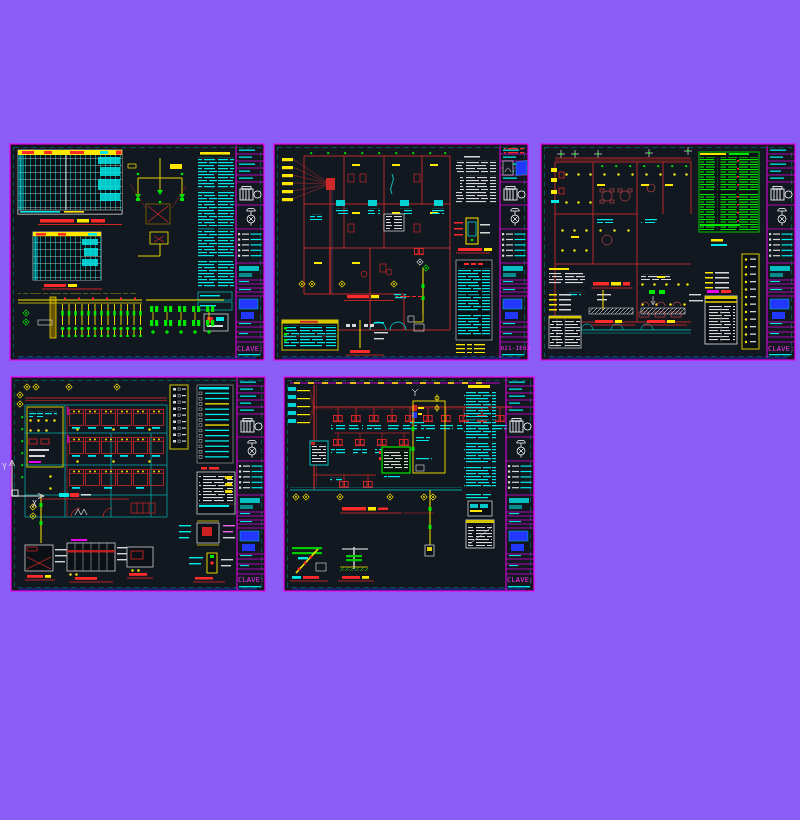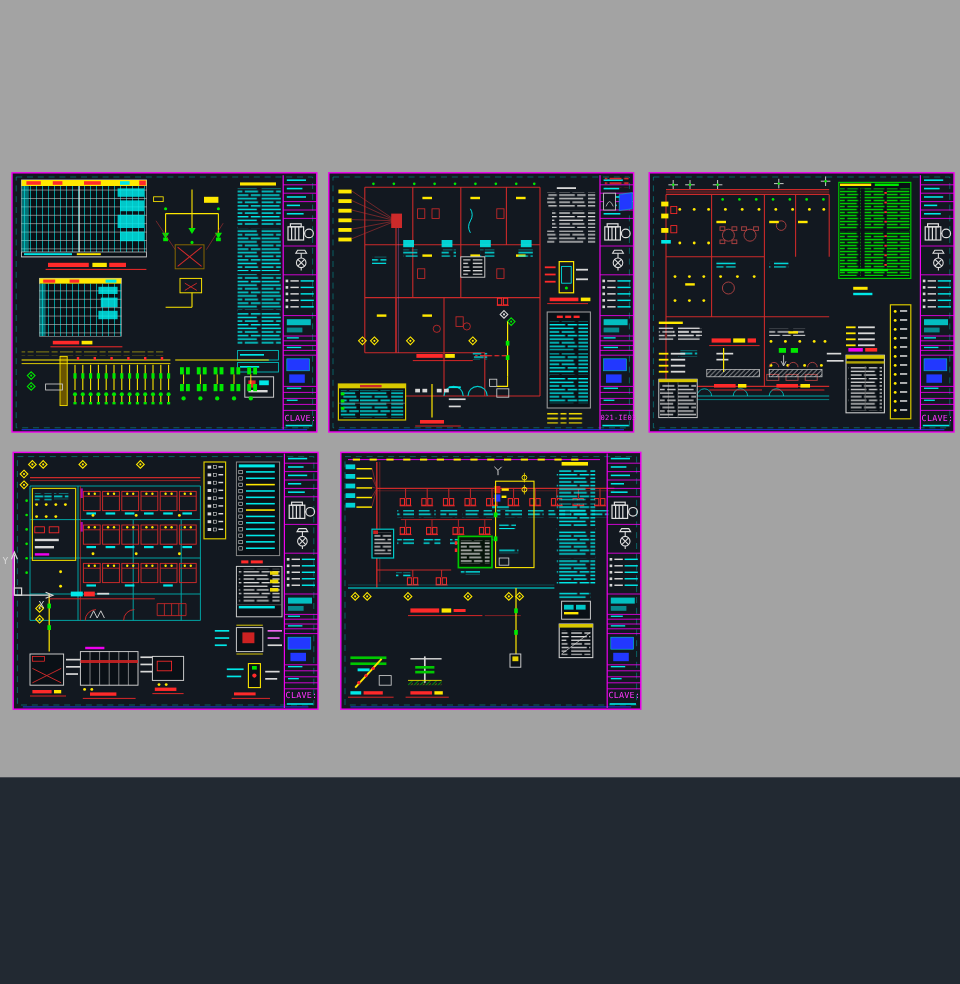--- a/index.html
+++ b/index.html
@@ -1,16 +1,16 @@
 <!DOCTYPE html>
 <html><head>
 <meta charset="utf-8">
 <style>
   html,body{margin:0;padding:0;background:#222932;}
-  .stage{position:relative;width:800px;height:648px;background:#a3a3a3;overflow:hidden;font-family:"DejaVu Sans Mono",monospace;}
+  .stage{position:relative;width:800px;height:820px;background:#8b5cf6;overflow:hidden;font-family:"DejaVu Sans Mono",monospace;}
   svg{display:block;}
   .paper{fill:#121820;stroke:#ee00ee;stroke-width:1.2;}
   .tick{fill:none;stroke:#00b4b4;stroke-width:.7;stroke-dasharray:5 4;opacity:.55;}
   .mline{stroke:#ee00ee;stroke-width:.7;}
   .key{fill:#ff35ff;font:7px "DejaVu Sans Mono",monospace;letter-spacing:.2px;}
   .key2{font-size:5.9px;}
   .ucsLabel{fill:#d8d8d8;font:8px "DejaVu Sans Mono",monospace;}
 </style>
 </head>
 <body>

